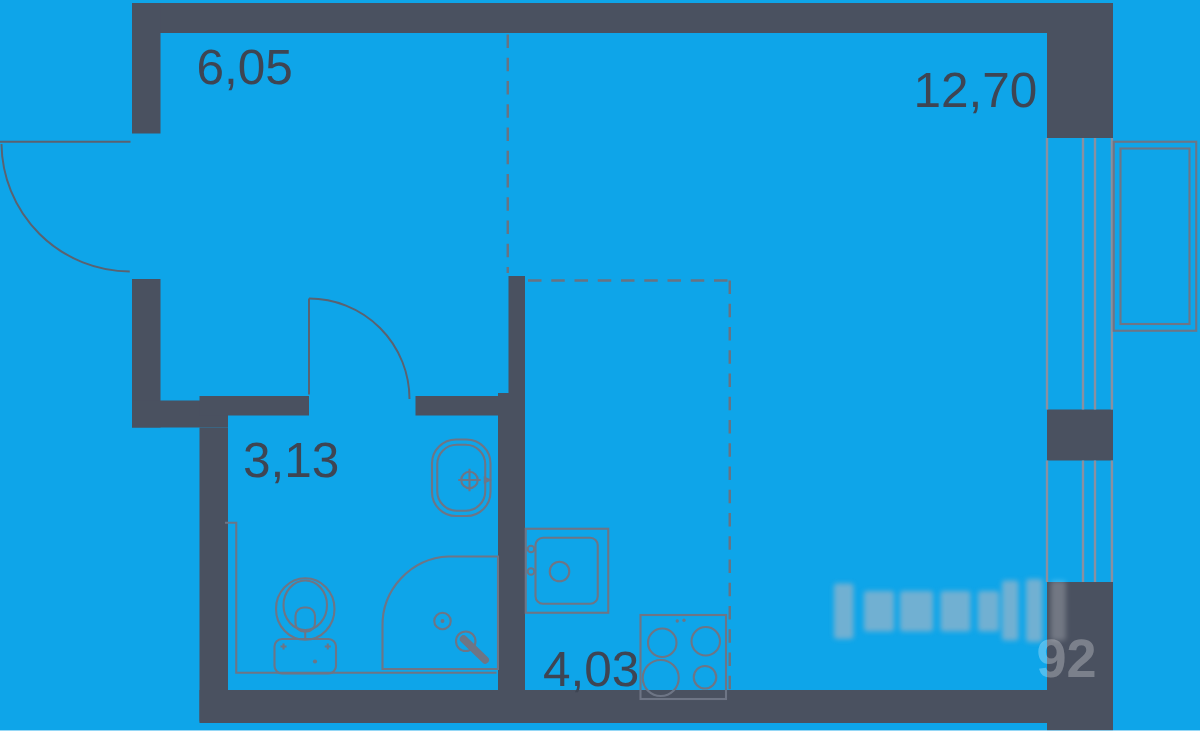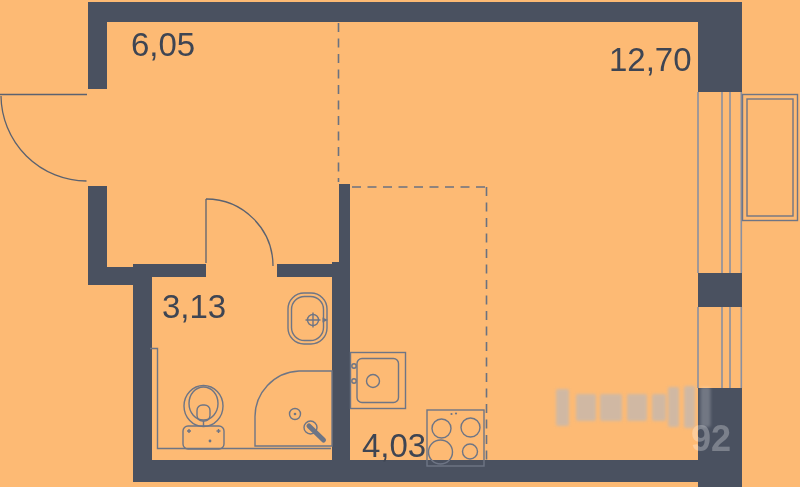--- a/index.html
+++ b/index.html
@@ -1,16 +1,16 @@
 <!DOCTYPE html>
 <html><head>
 <meta charset="utf-8">
 <style>
   html,body{margin:0;padding:0;background:#ffffff;}
-  .stage{position:relative;width:800px;height:487px;background:#fdba74;overflow:hidden;
+  .stage{position:relative;width:800px;height:487px;background:#0ea5e9;overflow:hidden;
          font-family:"Liberation Sans", sans-serif;}
   .stage svg{display:block;width:800px;height:487px;}
   .wall{fill:#4a5160;stroke:none;}
   .ln{stroke:#6e7585;stroke-width:1.4;fill:none;}
   .wln{stroke:#8a90a0;stroke-width:1.6;fill:none;}
   .door{stroke:#5b6270;stroke-width:1.3;fill:none;}
   .dash{stroke:#6b7280;stroke-width:1.6;fill:none;stroke-dasharray:9 6.5;}
   .lbl{font:400 33px "Liberation Sans", sans-serif;fill:#3e4553;}
   .wm-digits{font:600 36px "Liberation Sans", sans-serif;fill:#ffffff;opacity:0.27;}
 </style>

